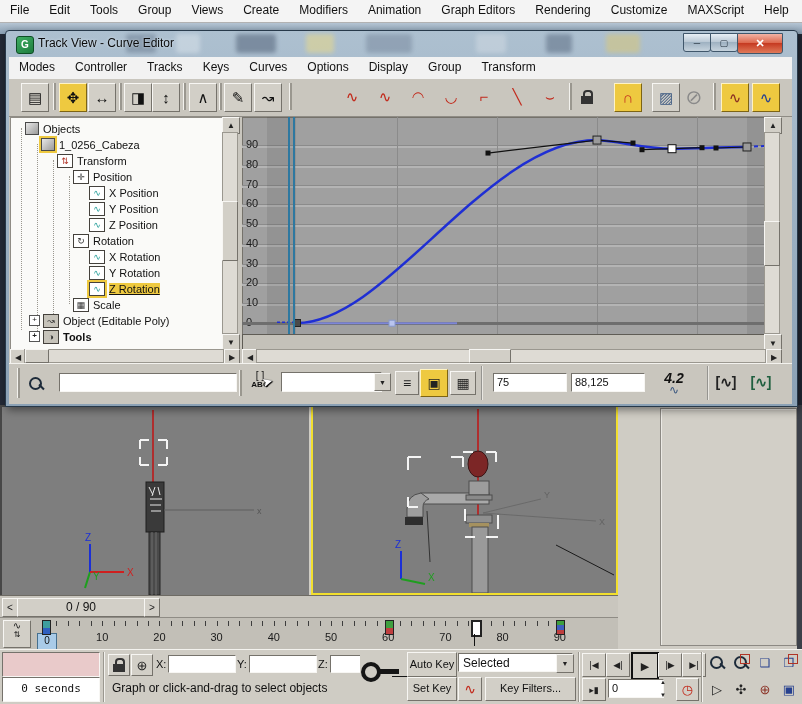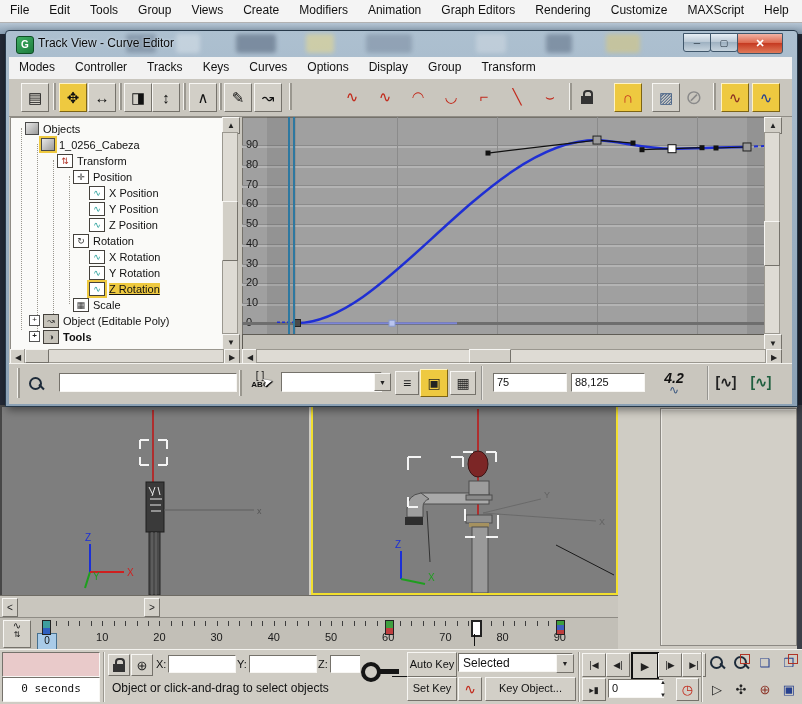--- a/index.html
+++ b/index.html
@@ -141,20 +141,21 @@
       <text x="115" y="174" font-size="10" fill="#1f9e1f">X</text>
     </svg>
   </div>
 
   <div id="cmd-panel" class="abs"></div>
   <div id="cmd-inner" class="abs"></div>
   <div id="right-edge" class="abs"></div>
 
   <div id="time-slider-row" class="abs">
     <div class="abs raised ibtn" style="left:2px;top:2px;width:14px;height:17px;font-size:10px">&lt;</div>
+    <div class="abs raised" style="left:17px;top:2px;width:126px;height:17px;text-align:center;line-height:17px;font-size:12px">0 / 90</div>
     <div class="abs raised ibtn" style="left:144px;top:2px;width:14px;height:17px;font-size:10px">&gt;</div>
   </div>
 
   <div id="trackbar" class="abs">
     <div class="abs raised" style="left:3px;top:2px;width:26px;height:26px;text-align:center">
       <span style="font-size:10px;line-height:10px;display:block">∿</span>
       <span style="font-size:8px;line-height:8px;display:block">⇅</span>
     </div>
     <div class="abs" style="left:37px;top:15px;width:18px;height:15px;background:#a9cbe8;border:1px solid #46708f;text-align:center;line-height:14px;font-size:10px">0</div>
   <div class="tbtick" style="left:45px"></div>
@@ -231,28 +232,28 @@
         <span>⊕</span>
       </div>
 
     <span class="abs" style="left:156px;top:8px;font-size:11px">X:</span>
     <div class="abs field" style="left:168px;top:5px;width:60px;height:14px"></div>
     <span class="abs" style="left:237px;top:8px;font-size:11px">Y:</span>
     <div class="abs field" style="left:249px;top:5px;width:60px;height:14px"></div>
     <span class="abs" style="left:318px;top:8px;font-size:11px">Z:</span>
     <div class="abs field" style="left:330px;top:5px;width:34px;height:14px"></div>
     <div class="abs bigkey" style="left:360px;top:4px;width:44px;height:40px;background:#cfccc4"></div>
-    <div class="abs" id="prompt-line" style="left:112px;top:31px;width:250px">Object or click-and-drag to select objects</div>
+    <div class="abs" id="prompt-line" style="left:112px;top:31px;width:250px">Graph or click-and-drag to select objects</div>
 
     <div class="abs raised" style="left:407px;top:2px;width:48px;height:23px;text-align:center;line-height:22px">Auto Key</div>
     <div class="abs raised" style="left:407px;top:27px;width:48px;height:22px;text-align:center;line-height:21px">Set Key</div>
     <div class="abs sunken" style="left:458px;top:3px;width:115px;height:19px;line-height:18px;padding-left:4px;box-sizing:border-box;font-size:12px">Selected</div>
     <div class="abs raised ibtn" style="left:556px;top:4px;width:16px;height:17px;font-size:7px">▼</div>
     <div class="abs raised ibtn red" style="left:458px;top:27px;width:22px;height:22px">∿</div>
-    <div class="abs raised" style="left:485px;top:27px;width:89px;height:22px;text-align:center;line-height:21px">Key Object...</div>
+    <div class="abs raised" style="left:485px;top:27px;width:89px;height:22px;text-align:center;line-height:21px">Key Filters...</div>
 
     <div class="abs" style="left:578px;top:2px;width:1px;height:50px;background:#9a978f;border-right:1px solid #f3f2ee"></div>
     <div class="abs raised ibtn small" style="left:582px;top:3px;width:22px;height:22px">|◀</div>
     <div class="abs raised ibtn small" style="left:606px;top:3px;width:22px;height:22px">◀|</div>
     <div class="abs raised ibtn" style="left:631px;top:2px;width:24px;height:24px;border:2px solid #111;font-size:11px">▶</div>
     <div class="abs raised ibtn small" style="left:658px;top:3px;width:22px;height:22px">|▶</div>
     <div class="abs raised ibtn small" style="left:682px;top:3px;width:22px;height:22px">▶|</div>
     <div class="abs raised ibtn small" style="left:582px;top:28px;width:22px;height:21px">▸▮</div>
     <div class="abs field" style="left:608px;top:29px;width:48px;height:15px">0</div>
     <div class="abs spin" style="left:660px;top:29px;width:10px;height:19px">

